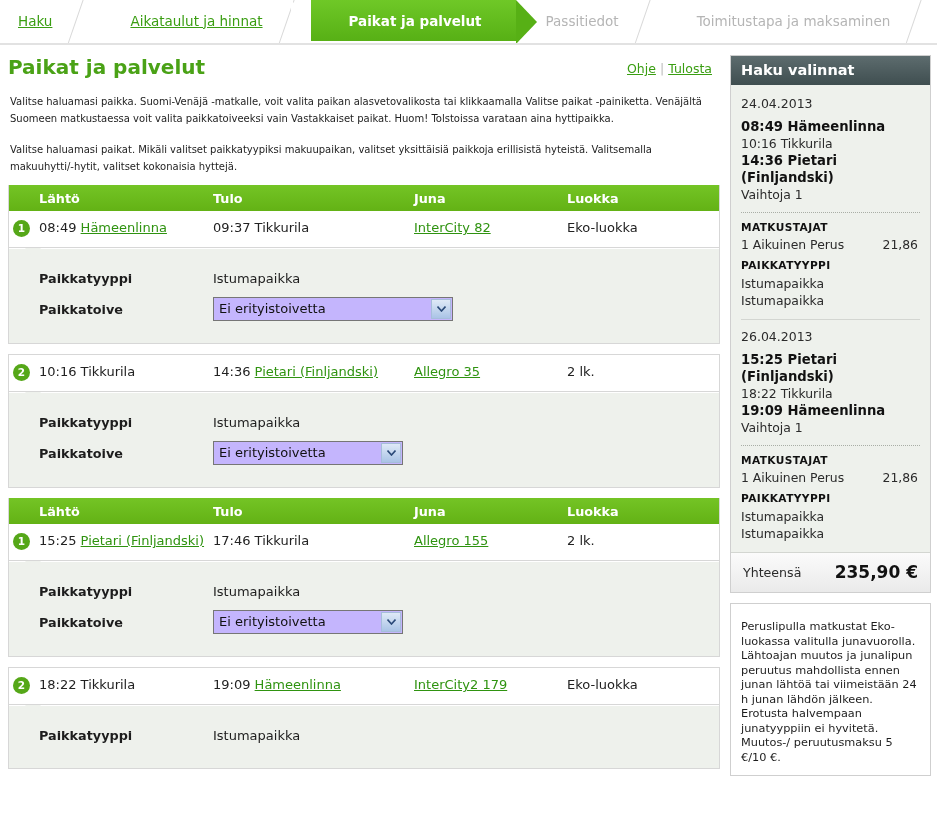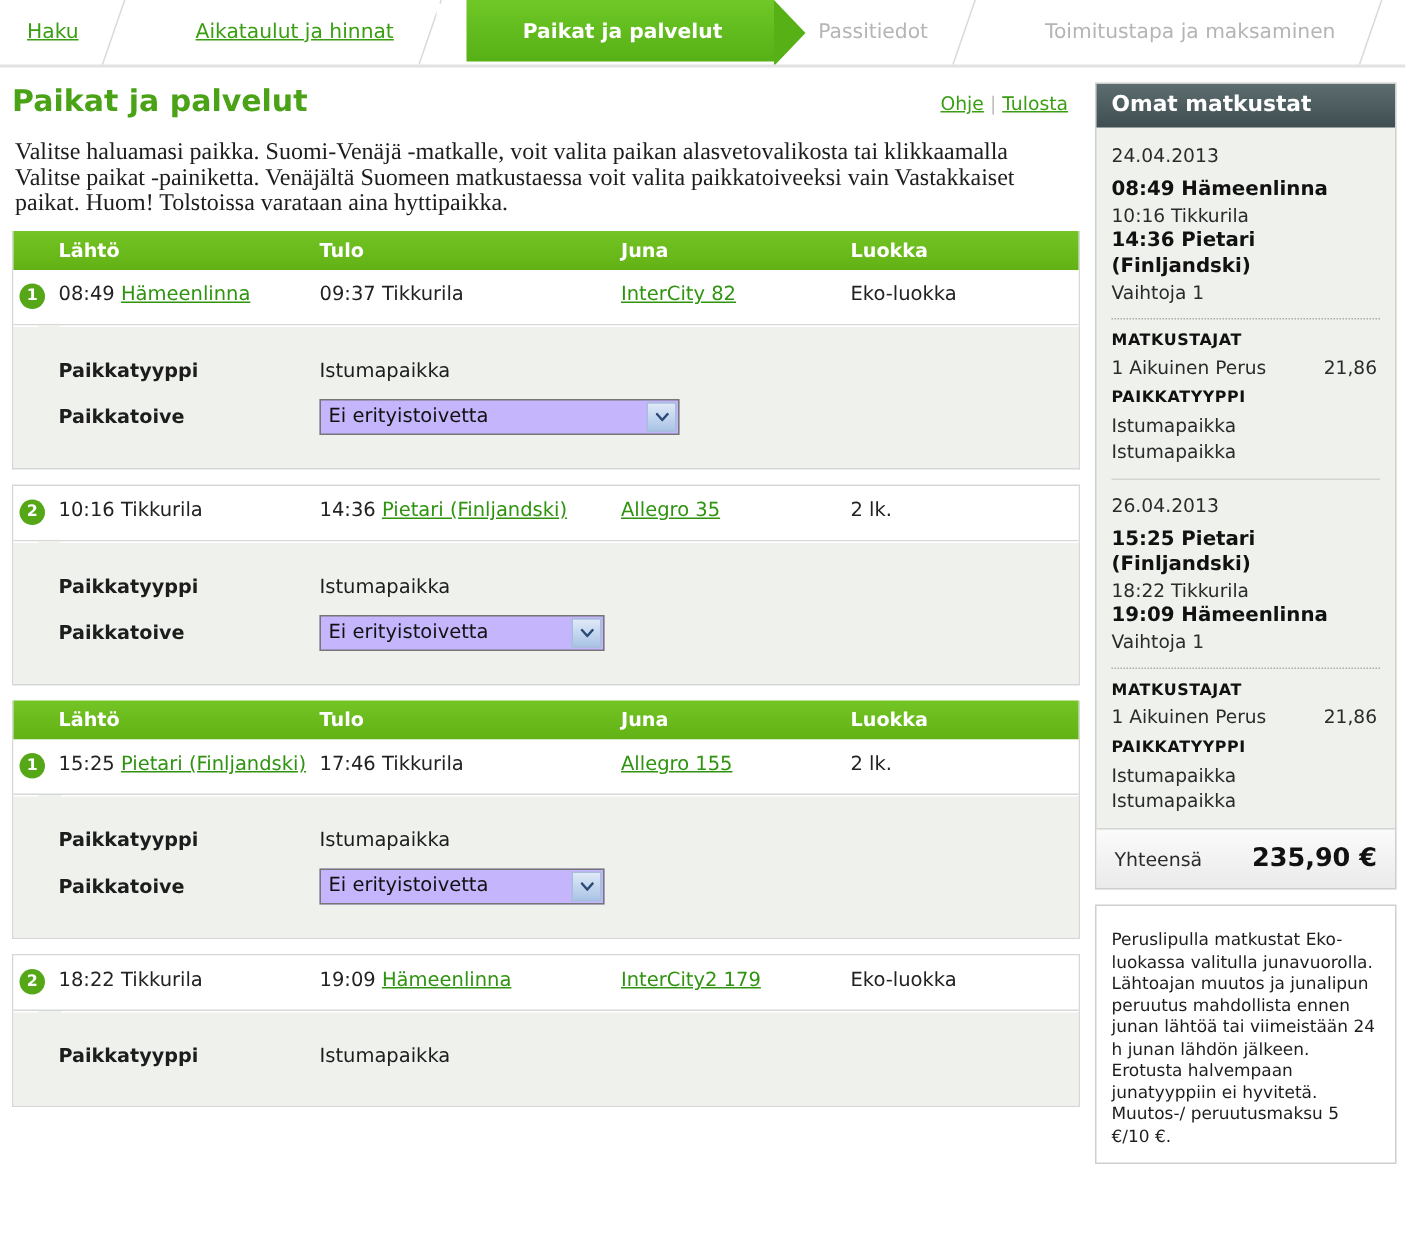--- a/index.html
+++ b/index.html
@@ -115,25 +115,24 @@
     position: absolute;
     right: 8px;
     top: 6px;
     font-size: 12.5px;
   }
   .head-links a { color: #3a9e12; text-decoration: underline; cursor: pointer; }
   .head-links .divider { color: #bcbcbc; padding: 0 4px; }
 
   .intro {
     margin: 8px 2px 0 2px;
-    font-size: 16px;
+    font-size: 10px;
     line-height: 17px;
     color: #1d1d1d;
     max-width: 712px;
-    font-family: Liberation Serif, serif;
   }
   .intro.second { margin-top: 14px; }
 
   
   .leg-block {
     margin-top: 10px;
     border: 1px solid #d7d7d7;
     border-top: none;
     background: #ffffff;
   }
@@ -372,20 +371,21 @@
   <div class="main">
 
     <div class="head-row">
       <h1 class="page-title">Paikat ja palvelut</h1>
       <div class="head-links">
         <a>Ohje</a><span class="divider">|</span><a>Tulosta</a>
       </div>
     </div>
 
     <div class="intro">Valitse haluamasi paikka. Suomi-Venäjä -matkalle, voit valita paikan alasvetovalikosta tai klikkaamalla Valitse paikat -painiketta. Venäjältä Suomeen matkustaessa voit valita paikkatoiveeksi vain Vastakkaiset paikat. Huom! Tolstoissa varataan aina hyttipaikka.</div>
+    <div class="intro second">Valitse haluamasi paikat. Mikäli valitset paikkatyypiksi makuupaikan, valitset yksittäisiä paikkoja erillisistä hyteistä. Valitsemalla makuuhytti/-hytit, valitset kokonaisia hyttejä.</div>
 
     <div class="leg-block">
       <div class="thead">
         <div class="c1">Lähtö</div>
         <div class="c2">Tulo</div>
         <div class="c3">Juna</div>
         <div class="c4">Luokka</div>
       </div>
       <div class="trow">
         <div class="c1">
@@ -526,21 +526,21 @@
           <div class="dvalue">Istumapaikka</div>
         </div>
       </div>
     </div>
 
   </div>
 
   <div class="side">
 
     <div class="panel">
-      <div class="panel-head">Omat matkustat</div>
+      <div class="panel-head">Haku valinnat</div>
       <div class="panel-body">
 
         <div class="trip">
           <div class="date">24.04.2013</div>
           <div class="strong">08:49 Hämeenlinna</div>
           <div class="light">10:16 Tikkurila</div>
           <div class="strong">14:36 Pietari (Finljandski)</div>
           <div class="light">Vaihtoja 1</div>
           <div class="dotline"></div>
           <div class="subhead">MATKUSTAJAT</div>

